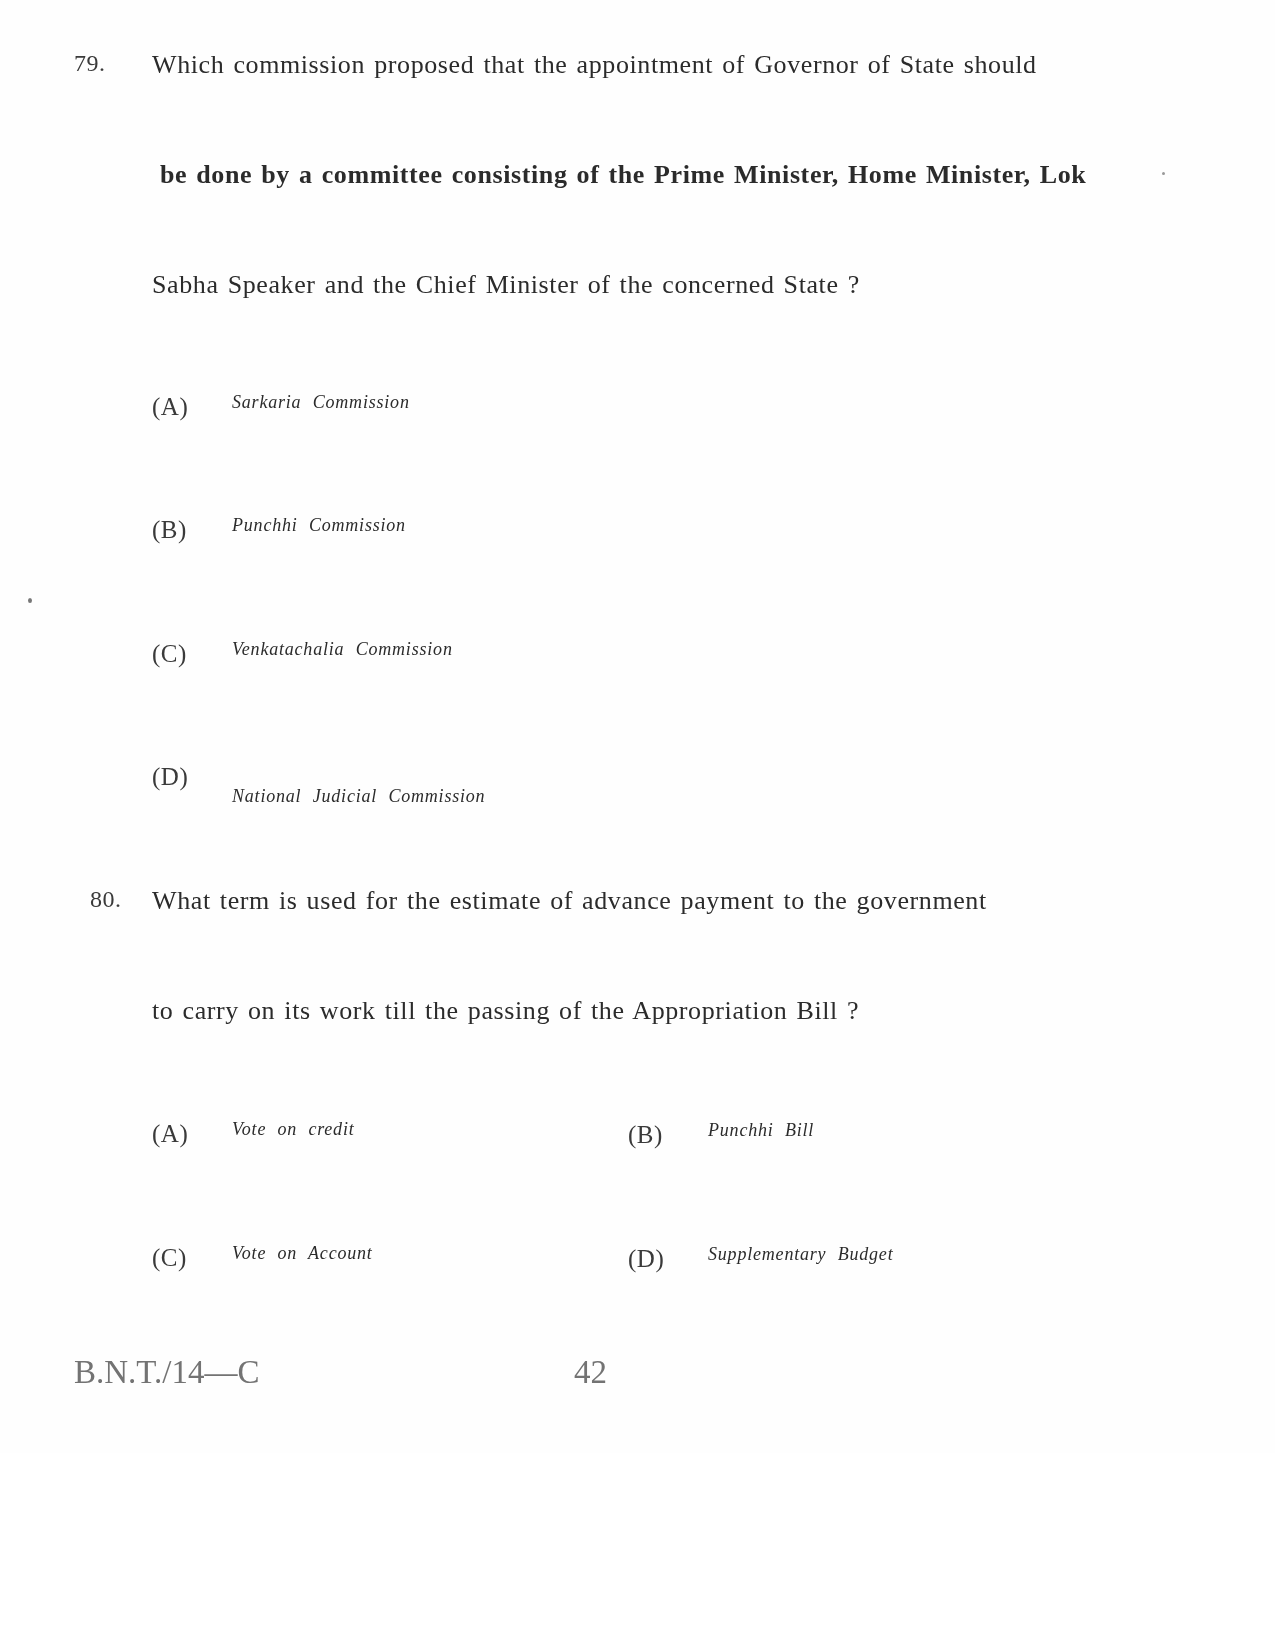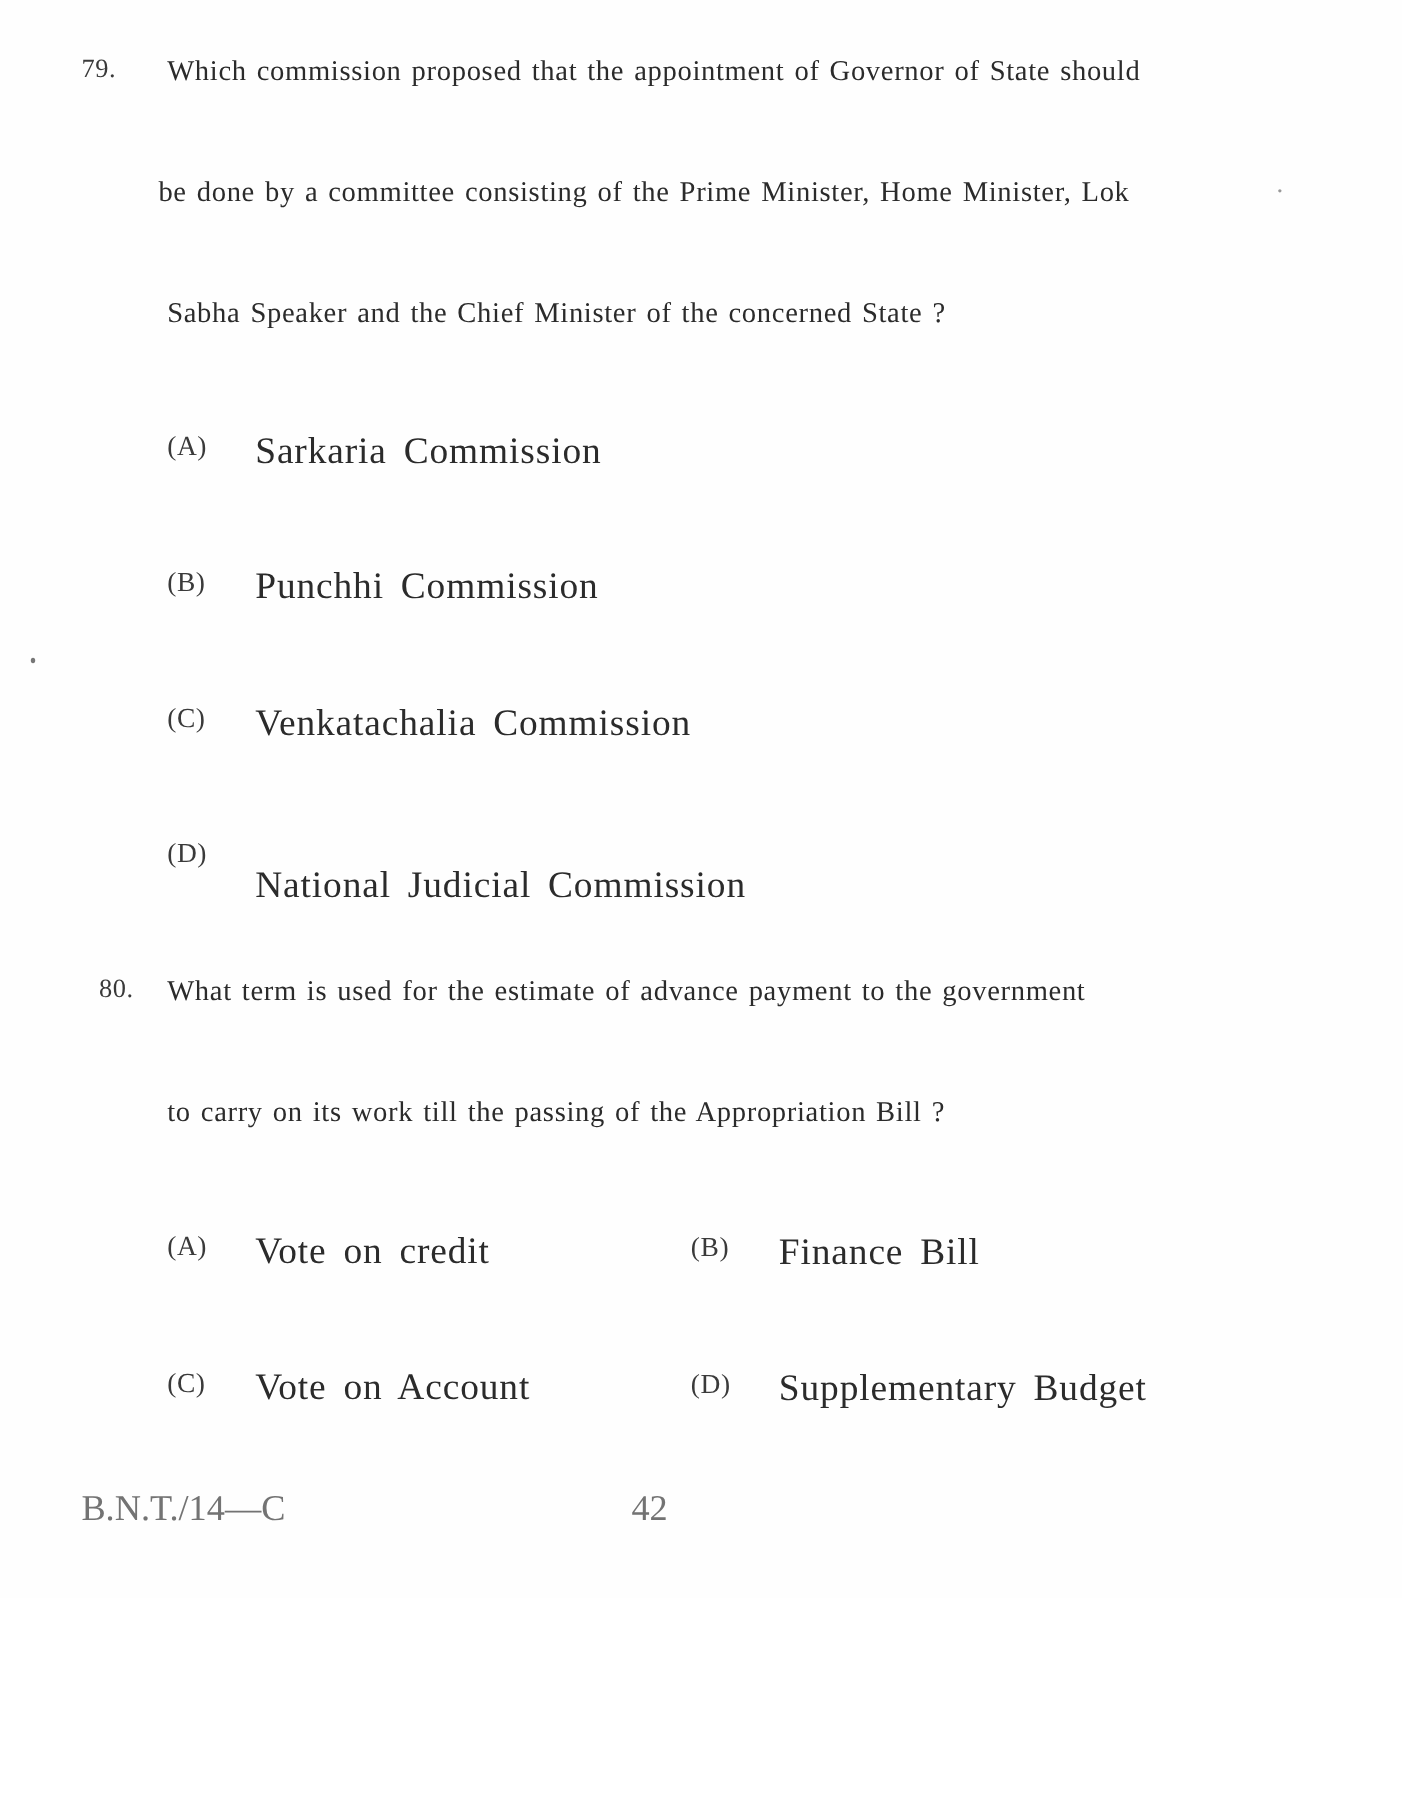--- a/index.html
+++ b/index.html
@@ -37,45 +37,46 @@
       word-spacing: 2px;
     }
     .opt-label {
       font-family: "Liberation Serif", serif;
       font-size: 25px;
       color: #3a3a3a;
       letter-spacing: 0.5px;
     }
     .opt-text {
       font-family: "Liberation Serif", serif;
-      font-size: 34px;
+      font-size: 18px;
       color: #2b2b2b;
       letter-spacing: 0.8px;
       word-spacing: 6px;
+      font-style: italic;
     }
     .footer {
       font-family: "Liberation Serif", serif;
       font-size: 33px;
       color: #737373;
     }
     .speck {
       position: absolute;
       background: #d8d8d8;
       border-radius: 50%;
     }
   </style>
 </head>
 <body>
 
 <div class="page">
 
   <div>
     <span class="abs qnum" style="left:74px; top:50px;">79.</span>
     <span class="abs qline" style="left:152px; top:50px;">Which commission proposed that the appointment of Governor of State should</span>
-    <span class="abs qline" style="left:144px; top:160px;">be done by a committee consisting of the Prime Minister, Home Minister, Lok</span>
+    <span class="abs qline" style="left:160px; top:160px;font-weight:bold;">be done by a committee consisting of the Prime Minister, Home Minister, Lok</span>
     <span class="abs qline" style="left:152px; top:270px;">Sabha Speaker and the Chief Minister of the concerned State ?</span>
 
     <div>
       <span class="abs opt-label" style="left:152px; top:393px;">(A)</span>
       <span class="abs opt-text" style="left:232px; top:392px;">Sarkaria Commission</span>
     </div>
     <div>
       <span class="abs opt-label" style="left:152px; top:516px;">(B)</span>
       <span class="abs opt-text" style="left:232px; top:515px;">Punchhi Commission</span>
     </div>
@@ -93,21 +94,21 @@
     <span class="abs qnum" style="left:74px; top:886px;margin-left:16px;">80.</span>
     <span class="abs qline" style="left:152px; top:886px;">What term is used for the estimate of advance payment to the government</span>
     <span class="abs qline" style="left:152px; top:996px;">to carry on its work till the passing of the Appropriation Bill ?</span>
 
     <div>
       <span class="abs opt-label" style="left:152px; top:1120px;">(A)</span>
       <span class="abs opt-text" style="left:232px; top:1119px;">Vote on credit</span>
     </div>
     <div>
       <span class="abs opt-label" style="left:628px; top:1121px;">(B)</span>
-      <span class="abs opt-text" style="left:708px; top:1120px;">Finance Bill</span>
+      <span class="abs opt-text" style="left:708px; top:1120px;">Punchhi Bill</span>
     </div>
     <div>
       <span class="abs opt-label" style="left:152px; top:1244px;">(C)</span>
       <span class="abs opt-text" style="left:232px; top:1243px;">Vote on Account</span>
     </div>
     <div>
       <span class="abs opt-label" style="left:628px; top:1245px;">(D)</span>
       <span class="abs opt-text" style="left:708px; top:1244px;">Supplementary Budget</span>
     </div>
   </div>

